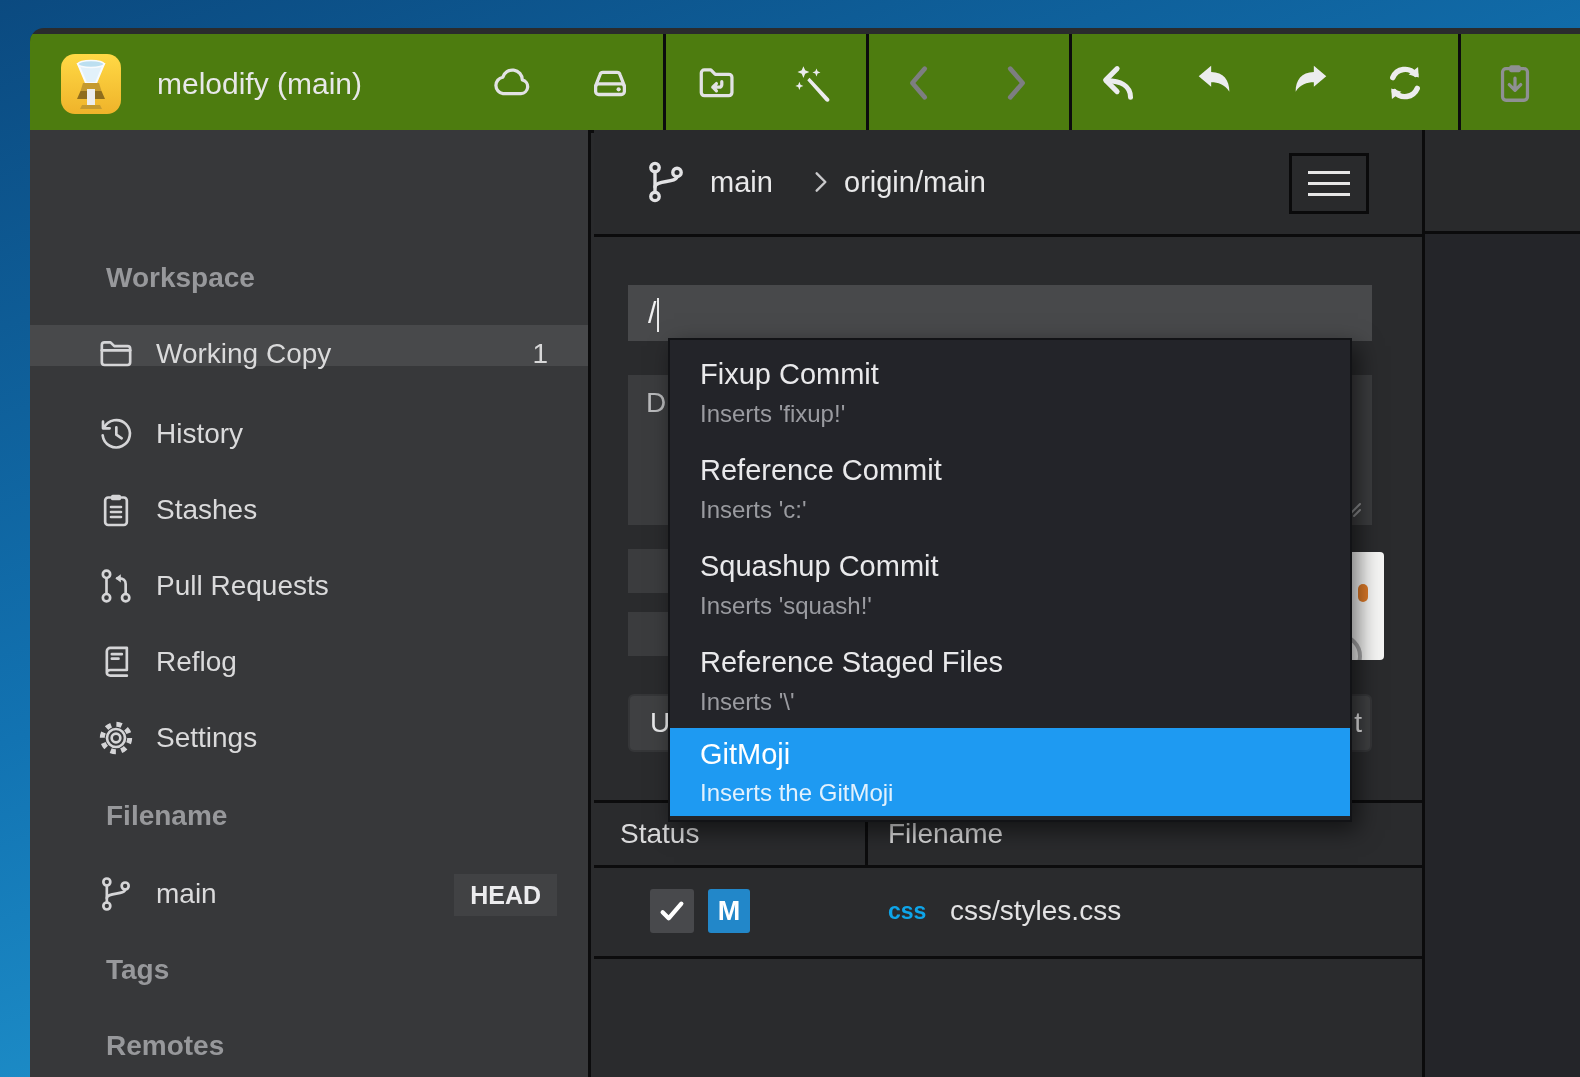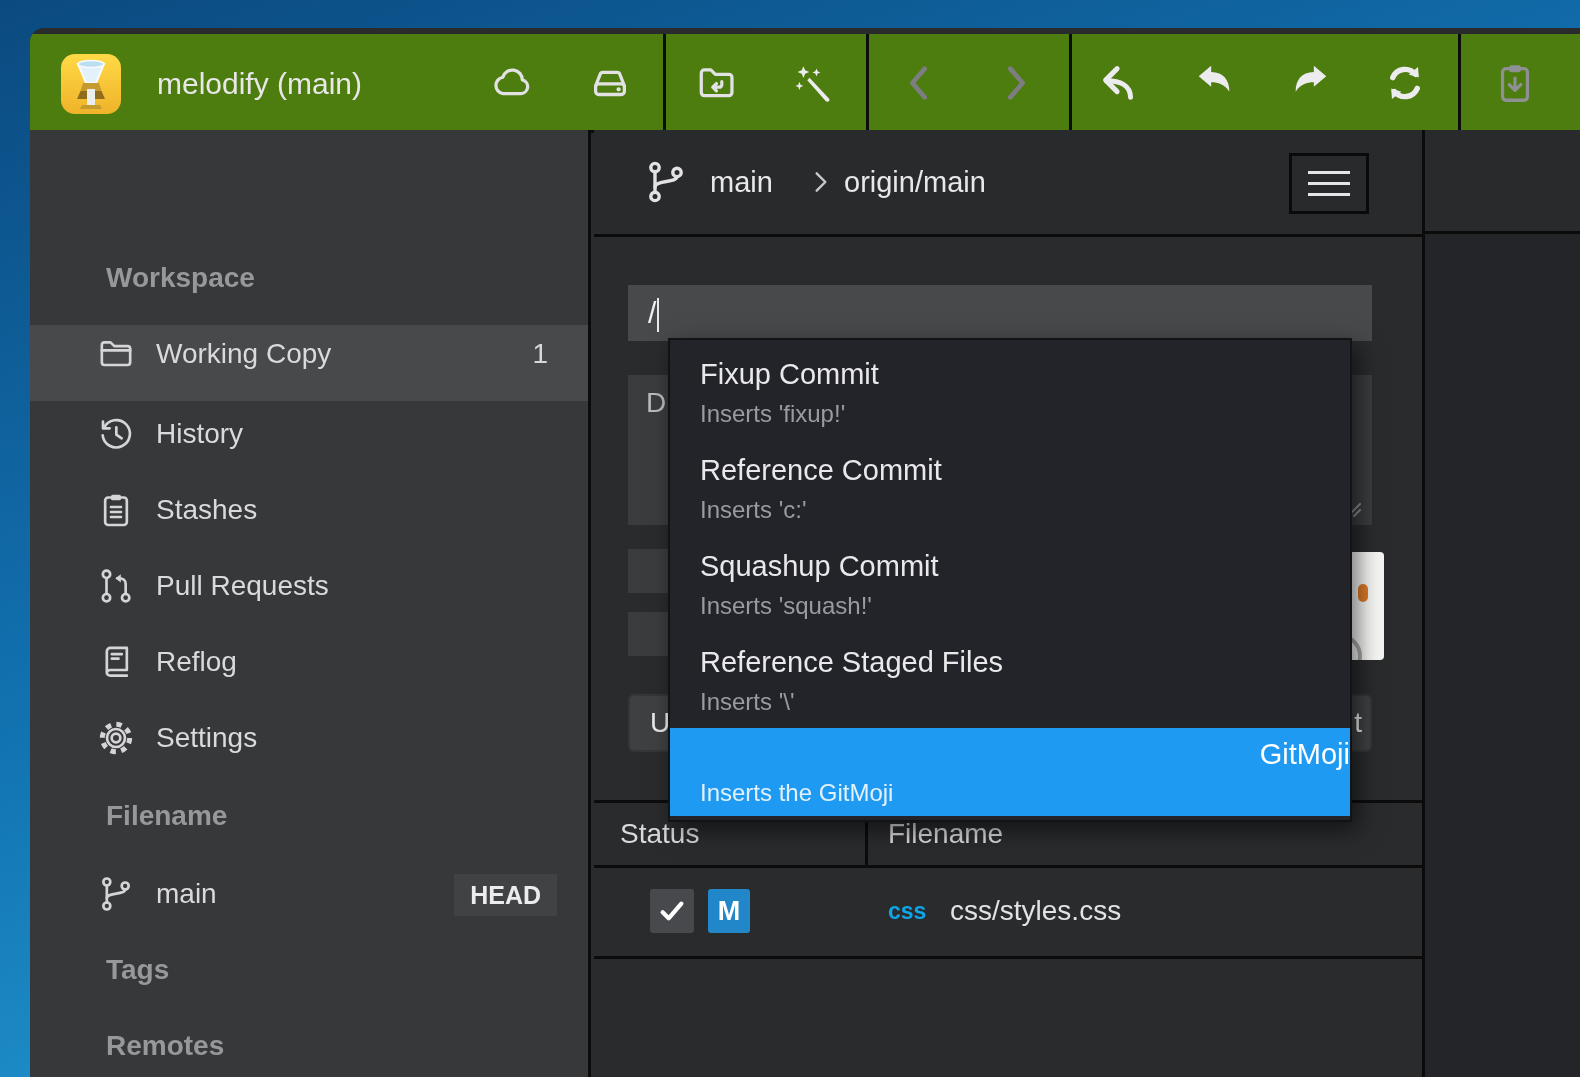--- a/index.html
+++ b/index.html
@@ -20,21 +20,21 @@
   .tb-btn svg{width:46px;height:46px;}
   .ic-stroke{fill:none;stroke:#e2e2e4;stroke-width:1.7;stroke-linecap:round;stroke-linejoin:round;}
   .ic-stroke-dim{fill:none;stroke:#7d7e81;stroke-width:2.4;stroke-linecap:round;stroke-linejoin:round;}
   .ic-stroke-gray{fill:none;stroke:#8f9093;stroke-width:1.7;stroke-linecap:round;stroke-linejoin:round;}
   .ic-fill{fill:#ececee;stroke:none;}
   
   .sidebar{position:absolute;left:0;top:102px;width:561px;bottom:0;background:#37383a;
     border-right:3px solid #0c0c0d;}
   .sb-header{position:absolute;left:28px;height:56px;line-height:56px;font-size:28px;
     font-weight:700;color:#97989b;margin-left:48px;}
-  .sb-row{position:absolute;left:0;width:100%;height:76px;padding-left:35px;}
+  .sb-row{position:absolute;left:0;width:100%;height:41px;padding-left:35px;}
   .sb-row.selected{background:#48494b;}
   .sb-row .row-icon{position:absolute;left:66px;top:9px;width:40px;height:40px;}
   .sb-row .row-icon svg{width:40px;height:40px;}
   .sb-row .row-icon .ic-stroke{stroke:#d5d5d7;stroke-width:1.6;}
   .sb-label{position:absolute;left:126px;top:0;height:58px;line-height:58px;
     font-size:28px;color:#dadadb;}
   .sb-badge{position:absolute;right:40px;top:0;height:58px;line-height:58px;
     font-size:28px;color:#d8d8d9;}
   .head-badge{position:absolute;right:31px;top:9px;height:42px;line-height:42px;
     padding:0 16px;background:#414244;color:#ececee;font-size:25px;font-weight:700;}
@@ -98,21 +98,21 @@
   .filename{position:absolute;left:356px;top:0;height:80px;line-height:80px;
     font-size:28px;color:#e3e3e4;}
   
   .autocomplete{position:absolute;left:74px;top:101px;width:684px;height:484px;
     background:#232429;border:2px solid #121316;box-shadow:6px 8px 22px rgba(0,0,0,.55);
     z-index:10;padding-top:4px;}
   .ac-item{height:96px;padding:10px 0 0 30px;}
   .ac-title{font-size:29px;color:#e9e9eb;margin-top:4px;}
   .ac-sub{font-size:24px;color:#9a9ba0;margin-top:9px;}
   .ac-item.selected{height:88px;background:var(--accent,#1e9af2);padding-top:6px;}
-  .ac-item.selected .ac-title{color:#ffffff;text-align:right;}
+  .ac-item.selected .ac-title{color:#ffffff;}
   .ac-item.selected .ac-sub{color:#e2f1fd;margin-top:8px;}
 </style>
 </head>
 <body>
 
 <div class="window">
 
   <div class="titlebar">
     <div class="app-icon">
       <svg viewBox="0 0 62 62">

